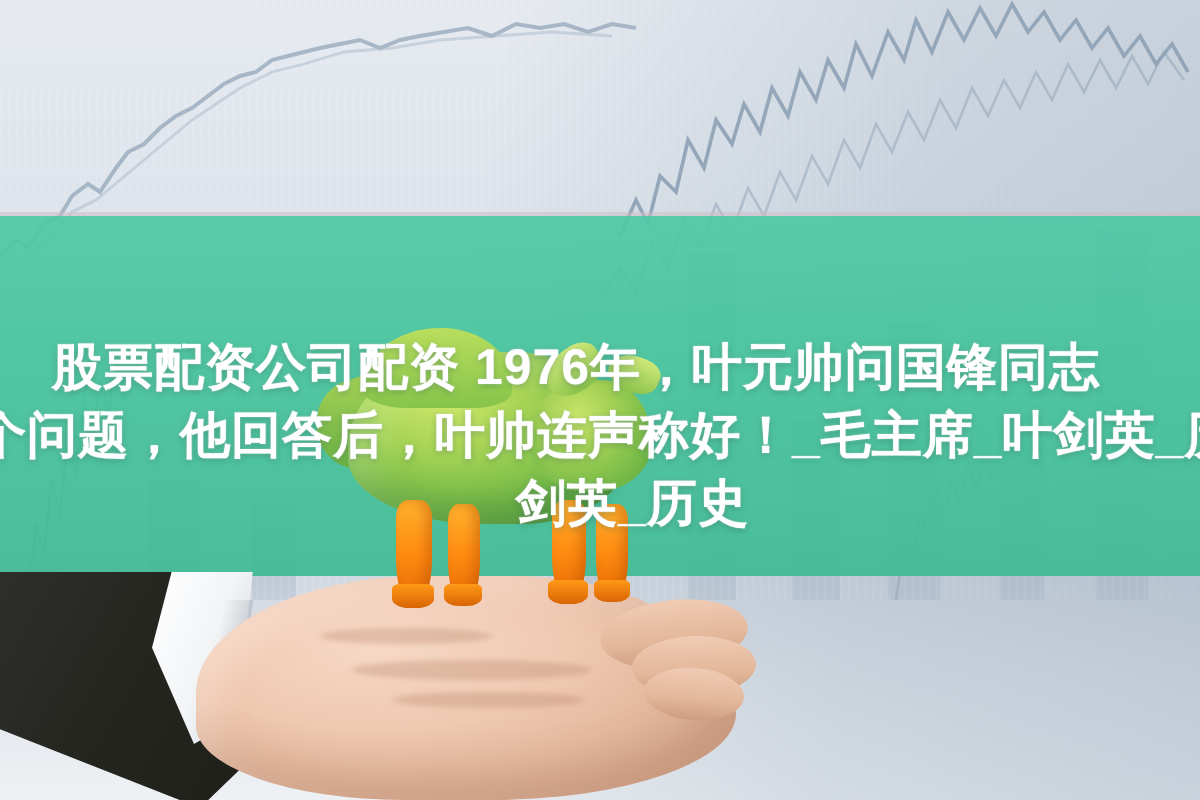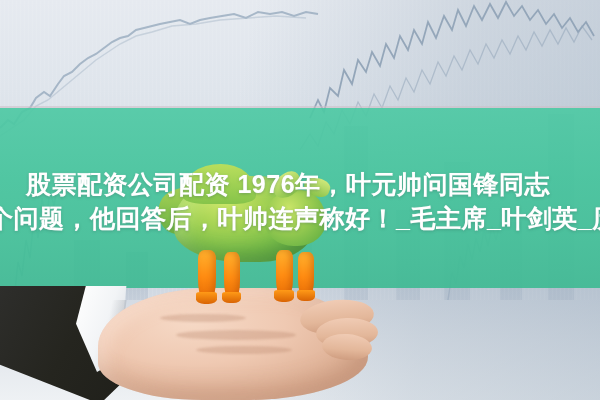--- a/index.html
+++ b/index.html
@@ -261,15 +261,16 @@
       <div class="bull-hoof" style="left:122px; top:140px; width:20px; height:12px;"></div>
       <div class="bull-hoof" style="left:145px; top:140px; width:18px; height:11px;"></div>
       <div class="bull-hoof" style="left:44px;  top:142px; width:21px; height:12px;"></div>
       <div class="bull-hoof" style="left:70px;  top:142px; width:19px; height:11px;"></div>
     </div>
   </div>
 
   <div class="headline">
     <div class="hl-line hl-1">股票配资公司配资 1976年，叶元帅问国锋同志</div>
     <div class="hl-line hl-2">个问题，他回答后，叶帅连声称好！_毛主席_叶剑英_历</div>
+    <div class="hl-line hl-3">剑英_历史</div>
   </div>
 
 </div>
 
 </body></html>

